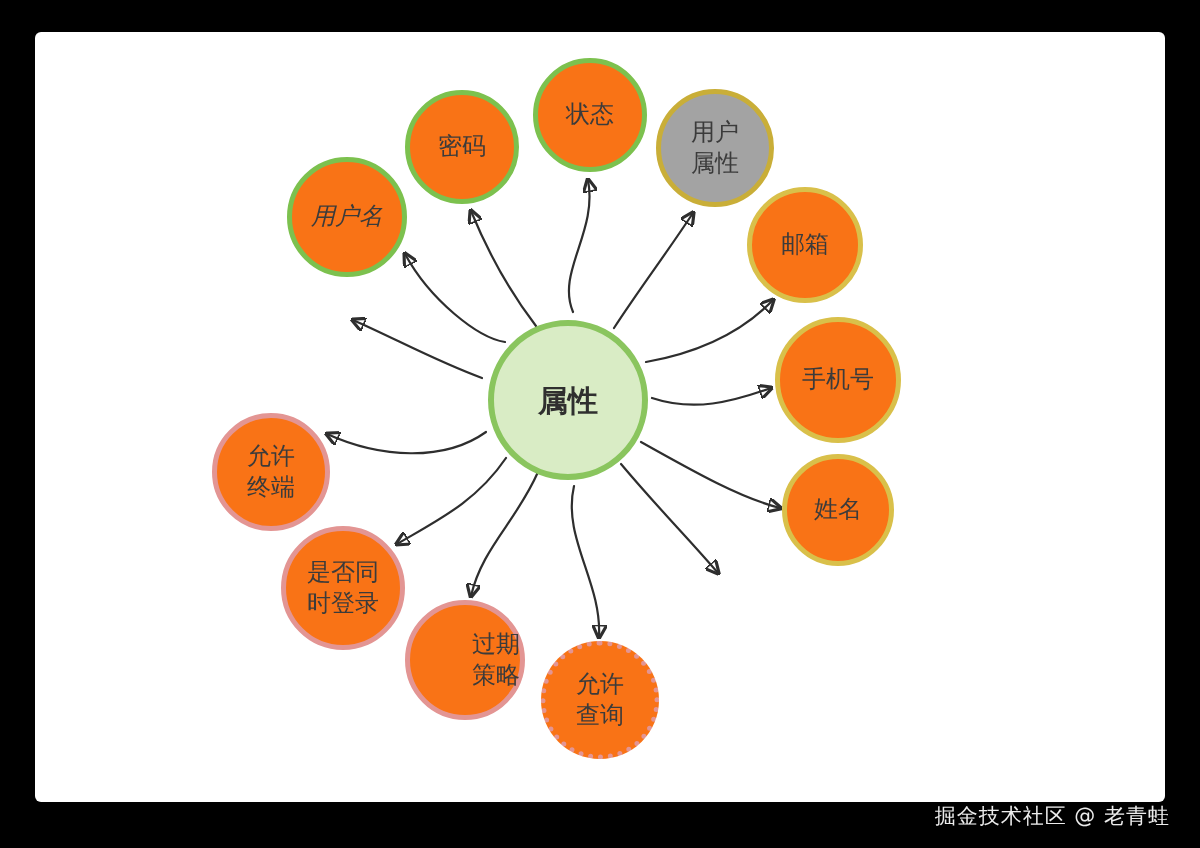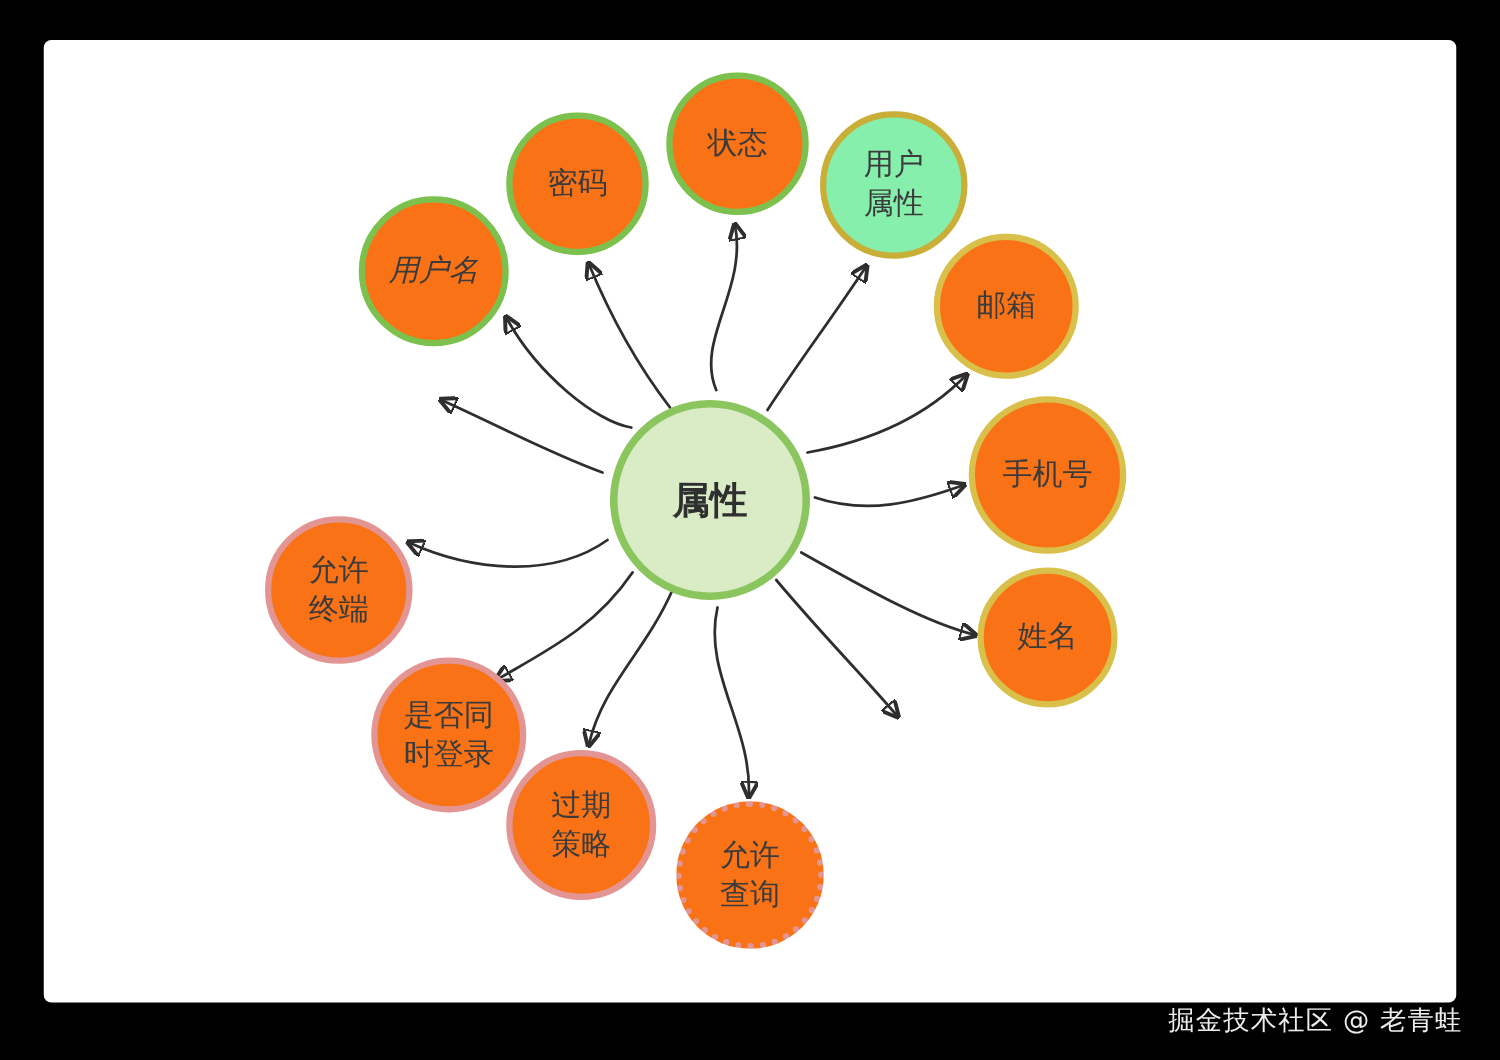--- a/index.html
+++ b/index.html
@@ -41,22 +41,21 @@
     box-sizing:border-box;
     border:5px solid #999;
   }
   .node .node-label{white-space:pre-line;}
   .green{border-color:#7cc14e;}
   .yellow{border-color:#d9c04a;}
   .pink{border-color:#e39593;}
   .dotted{border-style:dotted;}
   .yellow-filled{
     border-color:#c9ae38;
-    background:#86efac;
-    font-family:Liberation Serif, serif;
+    background:#a3a3a3;
   }
   .center-node{
     border-width:6px;
     border-color:#8ac55e;
     background:#d9ecc5;
     font-size:30px;
     font-weight:bold;
     color:#2f2f2f;
   }
   .watermark{
@@ -110,26 +109,26 @@
   <div class="node green" style="left:252px;top:125px;width:120px;height:120px;font-style:italic;">
     <span class="node-label">用户名</span>
   </div>
 
 
   <div class="node pink" style="left:177px;top:381px;width:118px;height:118px;">
     <span class="node-label">允许
 终端</span>
   </div>
 
-  <div class="node pink" style="left:262px;top:494px;width:124px;height:124px;">
+  <div class="node pink" style="left:246px;top:494px;width:124px;height:124px;">
     <span class="node-label">是否同
 时登录</span>
   </div>
 
-  <div class="node pink" style="left:370px;top:568px;width:120px;height:120px;">
+  <div class="node pink" style="left:370px;top:568px;width:120px;height:120px;justify-content:flex-end;">
     <span class="node-label">过期
 策略</span>
   </div>
 
   <div class="node pink dotted" style="left:506px;top:609px;width:118px;height:118px;">
     <span class="node-label">允许
 查询</span>
   </div>
 
 

